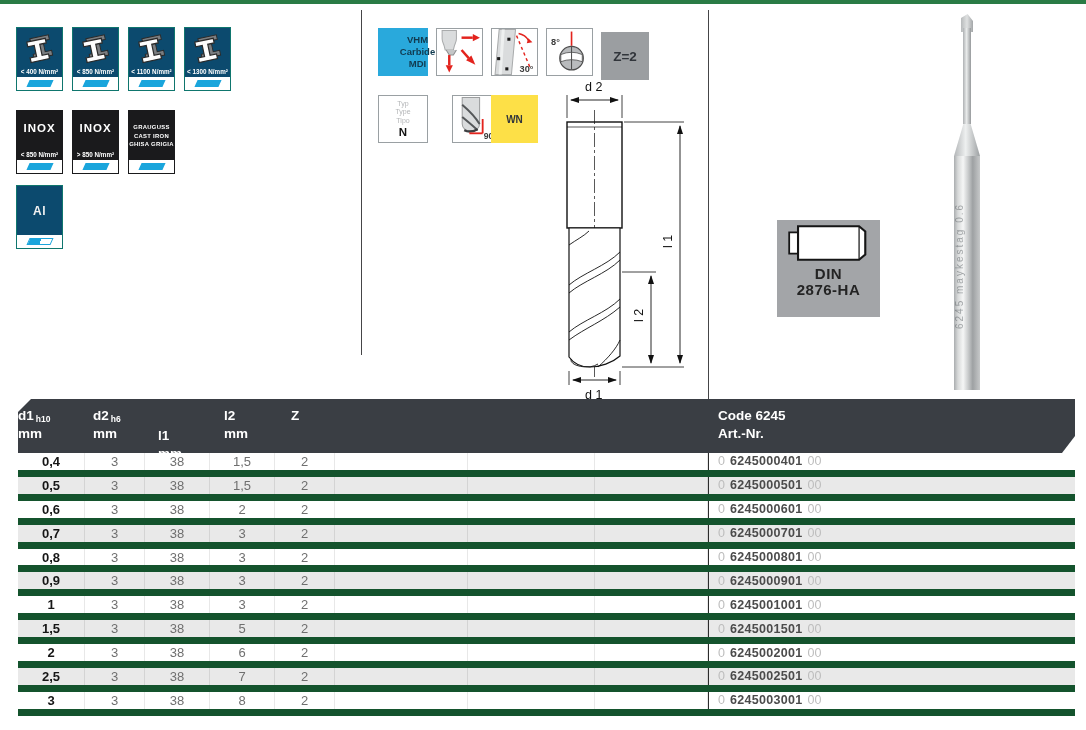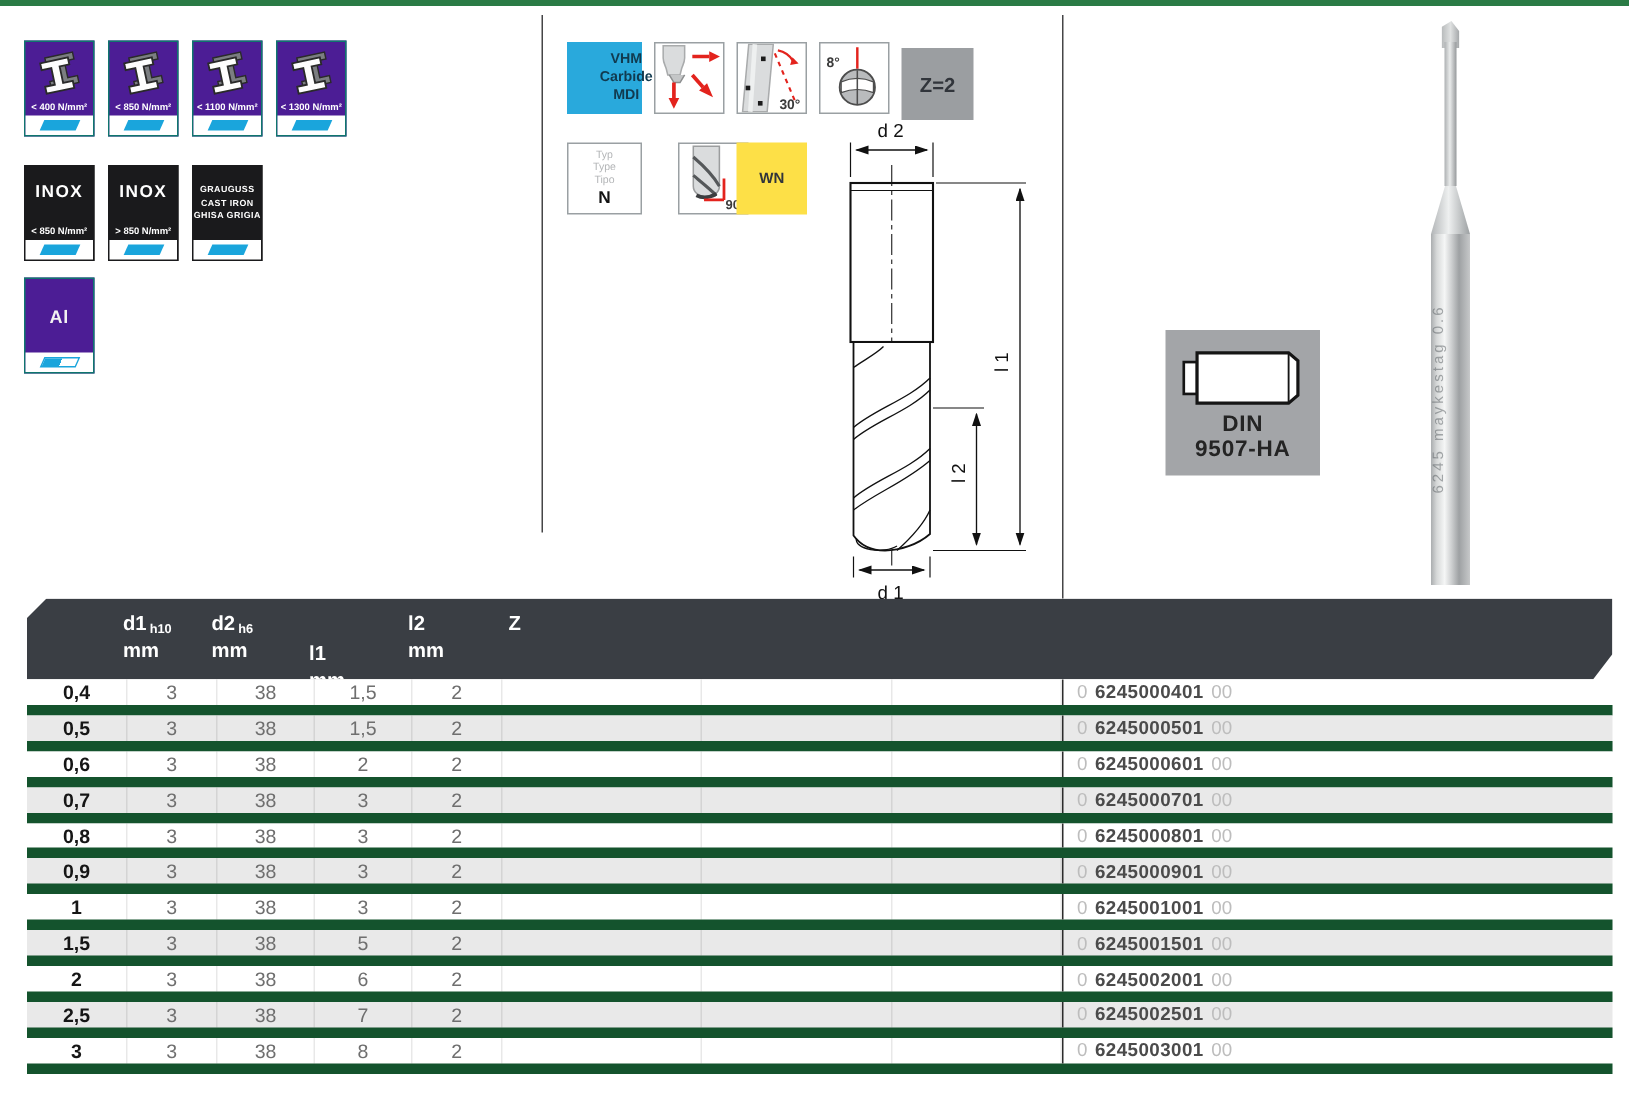--- a/index.html
+++ b/index.html
@@ -2,21 +2,21 @@
 <html><head>
 <meta charset="utf-8">
 <style>
   html,body{margin:0;padding:0;background:#fff;}
   .page{position:relative;width:1086px;height:730px;background:#fff;overflow:hidden;
         font-family:"Liberation Sans",sans-serif;}
   .topbar{position:absolute;left:0;top:0;width:100%;height:4px;background:#2a7b45;}
 
   
   .badge{position:absolute;width:47px;height:64px;box-sizing:border-box;display:flex;flex-direction:column;border:1px solid #0f766e;}
-  .badge-gray{background:#4c1d95;}
+  .badge-gray{background:#0c4a6e;}
   .badge-dark{background:#1a1a1c;border-color:#1a1a1c;}
   .b-icon{flex:1;display:flex;align-items:flex-end;justify-content:center;}
   .b-cap{font-size:6.3px;font-weight:bold;color:#fff;text-align:center;line-height:1.15;padding:2px 0 2px;}
   .b-title{font-size:11.5px;font-weight:bold;color:#fff;text-align:center;letter-spacing:1px;margin-top:11px;flex:1;}
   .b-lines{flex:1;display:flex;flex-direction:column;justify-content:center;gap:2.5px;}
   .b-line{font-size:5.9px;font-weight:bold;color:#fff;text-align:center;letter-spacing:.3px;}
   .b-al{flex:1;display:flex;align-items:center;justify-content:center;font-size:12px;font-weight:bold;color:#f2f2f2;letter-spacing:.5px;}
   .b-strip{height:13px;background:#fff;display:flex;align-items:center;justify-content:center;}
   .para{display:block;width:24px;height:7px;background:#1aa5dc;transform:skewX(-24deg);}
   .para-half{background:linear-gradient(90deg,#1aa5dc 0 52%,#fff 52% 100%);border:1px solid #1aa5dc;box-sizing:border-box;}
@@ -38,21 +38,21 @@
 
   .vline{position:absolute;width:1px;background:#454547;}
   .vline1{left:361px;top:10px;height:345px;}
   .vline2{left:708px;top:10px;height:389px;}
 
   
   .diagram{position:absolute;left:538px;top:80px;}
 
   
   .din{position:absolute;left:777px;top:220px;width:103px;height:97px;background:#a3a5a8;
-       display:flex;flex-direction:column;align-items:center;justify-content:center;}
+       display:flex;flex-direction:column;align-items:center;}
   .din-text{font-size:15px;font-weight:bold;color:#242424;line-height:1.08;text-align:center;letter-spacing:.5px;}
 
   
   .photo{position:absolute;left:930px;top:14px;width:80px;height:376px;}
   .tool-tip{position:absolute;left:33px;width:8px;top:14px;height:96px;
             background:linear-gradient(90deg,#aeb1b3,#e9ebeb 45%,#96999b);}
   .tool-flute{position:absolute;left:31px;width:12px;top:0;height:18px;
             background:linear-gradient(90deg,#b7babb,#dfe1e1 50%,#a3a6a8);
             clip-path:polygon(0 4px,55% 0,100% 7px,100% 100%,0 100%);}
   .tool-taper{position:absolute;left:24px;width:26px;top:110px;height:32px;
@@ -63,21 +63,21 @@
   .engrave{position:absolute;inset:0;display:flex;align-items:flex-start;justify-content:center;
            writing-mode:vertical-rl;transform:rotate(180deg);padding-top:14px;box-sizing:border-box;
            font-size:10px;letter-spacing:2px;color:rgba(88,93,98,.5);white-space:nowrap;overflow:hidden;}
 
   
   .thead{position:absolute;left:18px;top:399px;width:1057px;height:54px;background:#3a3e44;color:#fff;
          display:flex;box-sizing:border-box;
          clip-path:polygon(13px 0,100% 0,100% 37px,calc(100% - 13px) 100%,0 100%,0 13px);}
   .hcell{box-sizing:border-box;padding-top:8px;font-size:13.5px;font-weight:bold;line-height:1.35;}
   .sub{font-size:8.5px;position:relative;top:2px;margin-left:2px;}
-  .h-d1{width:67px;padding-left:16px;margin-left:48px;}
+  .h-d1{width:67px;padding-left:0;}
   .h-d2{width:60px;padding-left:8px;}
   .h-l1{width:65px;padding-left:13px;margin-top:20px;}
   .h-l2{width:65px;padding-left:14px;}
   .h-z{width:60px;padding-left:16px;}
   .h-fill{width:373px;}
   .h-code{width:367px;padding-left:10px;}
 
   .tbody{position:absolute;left:18px;top:453px;width:1057px;}
   .row{display:flex;height:23.9px;box-sizing:border-box;border-bottom:7px solid #14532d;
        align-items:center;font-size:13px;background:#fff;}
@@ -307,21 +307,21 @@
   </svg>
 
   <div class="din">
     <svg width="92" height="46" viewBox="0 0 100 52">
       <rect x="5" y="14" width="10" height="24" fill="#fff" stroke="#151515" stroke-width="2"></rect>
       <path d="M15,7 H84 L91,13 V39 L84,45 H15 Z" fill="#fff" stroke="#151515" stroke-width="2.4"></path>
       <line x1="84" y1="7" x2="84" y2="45" stroke="#151515" stroke-width="1.4"></line>
     </svg>
     <div class="din-text">
       <div>DIN</div>
-      <div>9507-HA</div>
+      <div>2876-HA</div>
     </div>
   </div>
 
   <div class="photo">
     <div class="tool-flute"></div>
     <div class="tool-tip"></div>
     <div class="tool-taper"></div>
     <div class="tool-shank">
       <div class="engrave">6245 maykestag 0.6</div>
     </div>
@@ -341,20 +341,24 @@
       <div>mm</div>
     </div>
     <div class="hcell h-l2">
       <div>l2</div>
       <div>mm</div>
     </div>
     <div class="hcell h-z">
       <div>Z</div>
     </div>
     <div class="hcell h-fill"></div>
+    <div class="hcell h-code">
+      <div>Code 6245</div>
+      <div>Art.-Nr.</div>
+    </div>
   </div>
 
   <div class="tbody">
 
   <div class="row">
         <div class="c c-d1">0,4</div>
         <div class="c c-d2">3</div>
         <div class="c c-l1">38</div>
         <div class="c c-l2">1,5</div>
         <div class="c c-z">2</div>

